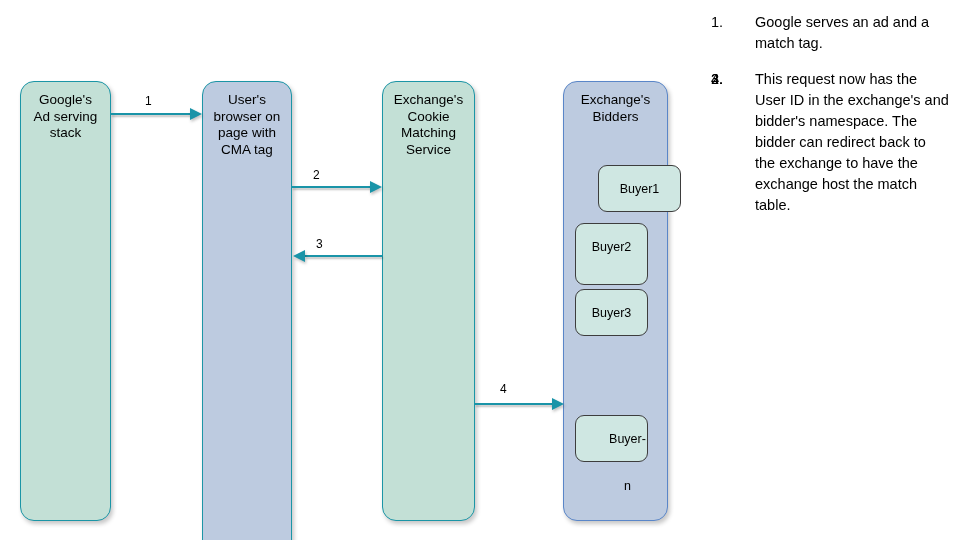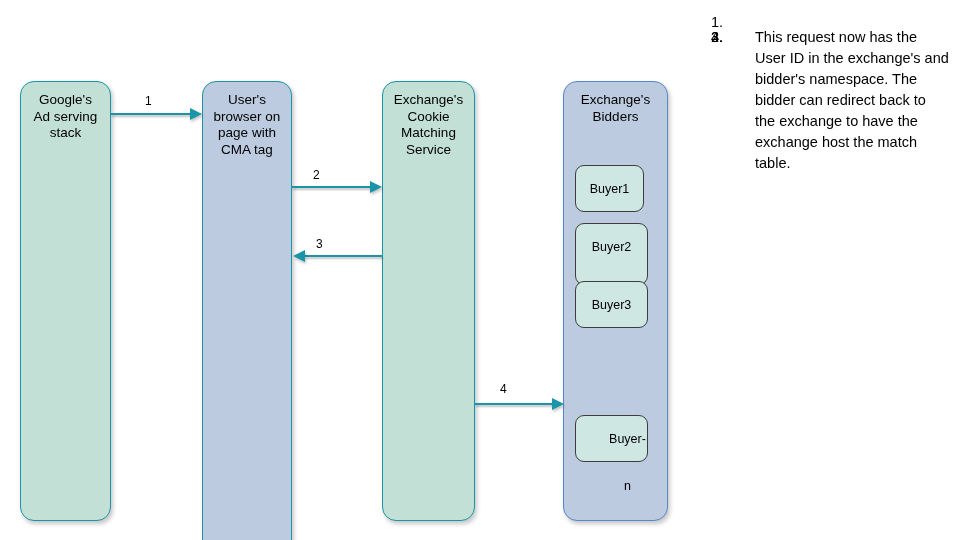--- a/index.html
+++ b/index.html
@@ -135,27 +135,27 @@
 Cookie
 Matching
 Service</span>
   </div>
 
   <div class="lane lane-blue2" style="left:563px; top:52px; width:105px; height:440px;">
     <span class="lane-title">Exchange's
 Bidders</span>
   </div>
 
-  <div class="buyer" style="left:575px; top:136px; width:69px; height:47px;">
+  <div class="buyer" style="left:598px; top:136px; width:83px; height:47px;">
     <span>Buyer1</span>
   </div>
   <div class="buyer" style="left:575px; top:194px; width:73px; height:62px;">
     <span>Buyer2</span>
   </div>
-  <div class="buyer" style="left:575px; top:252px; width:73px; height:47px;">
+  <div class="buyer" style="left:575px; top:260px; width:73px; height:47px;">
     <span>Buyer3</span>
   </div>
   <div class="buyer" style="left:575px; top:386px; width:73px; height:47px;padding-left:32px;">
     <span>Buyer-n</span>
   </div>
 
   <div class="arrow-line" style="left:111px; top:84px; width:80px;"></div>
   <div class="arrow-head right" style="left:190px; top:78.5px;"></div>
   <div class="arrow-label" style="left:145px; top:65px;">1</div>
 
@@ -170,20 +170,21 @@
   <div class="arrow-line" style="left:475px; top:374px; width:78px;"></div>
   <div class="arrow-head right" style="left:552px; top:368.5px;"></div>
   <div class="arrow-label" style="left:500px; top:353px;">4</div>
 
 </div>
 
 <div id="legend">
 
   <div class="legend-item">
     <span class="legend-num">1.</span>
+    <span class="legend-text">Google serves an ad and a match tag.</span>
   </div>
 
   <div class="legend-item">
     <span class="legend-num">2.</span>
   </div>
 
   <div class="legend-item">
     <span class="legend-num">3.</span>
   </div>
 

